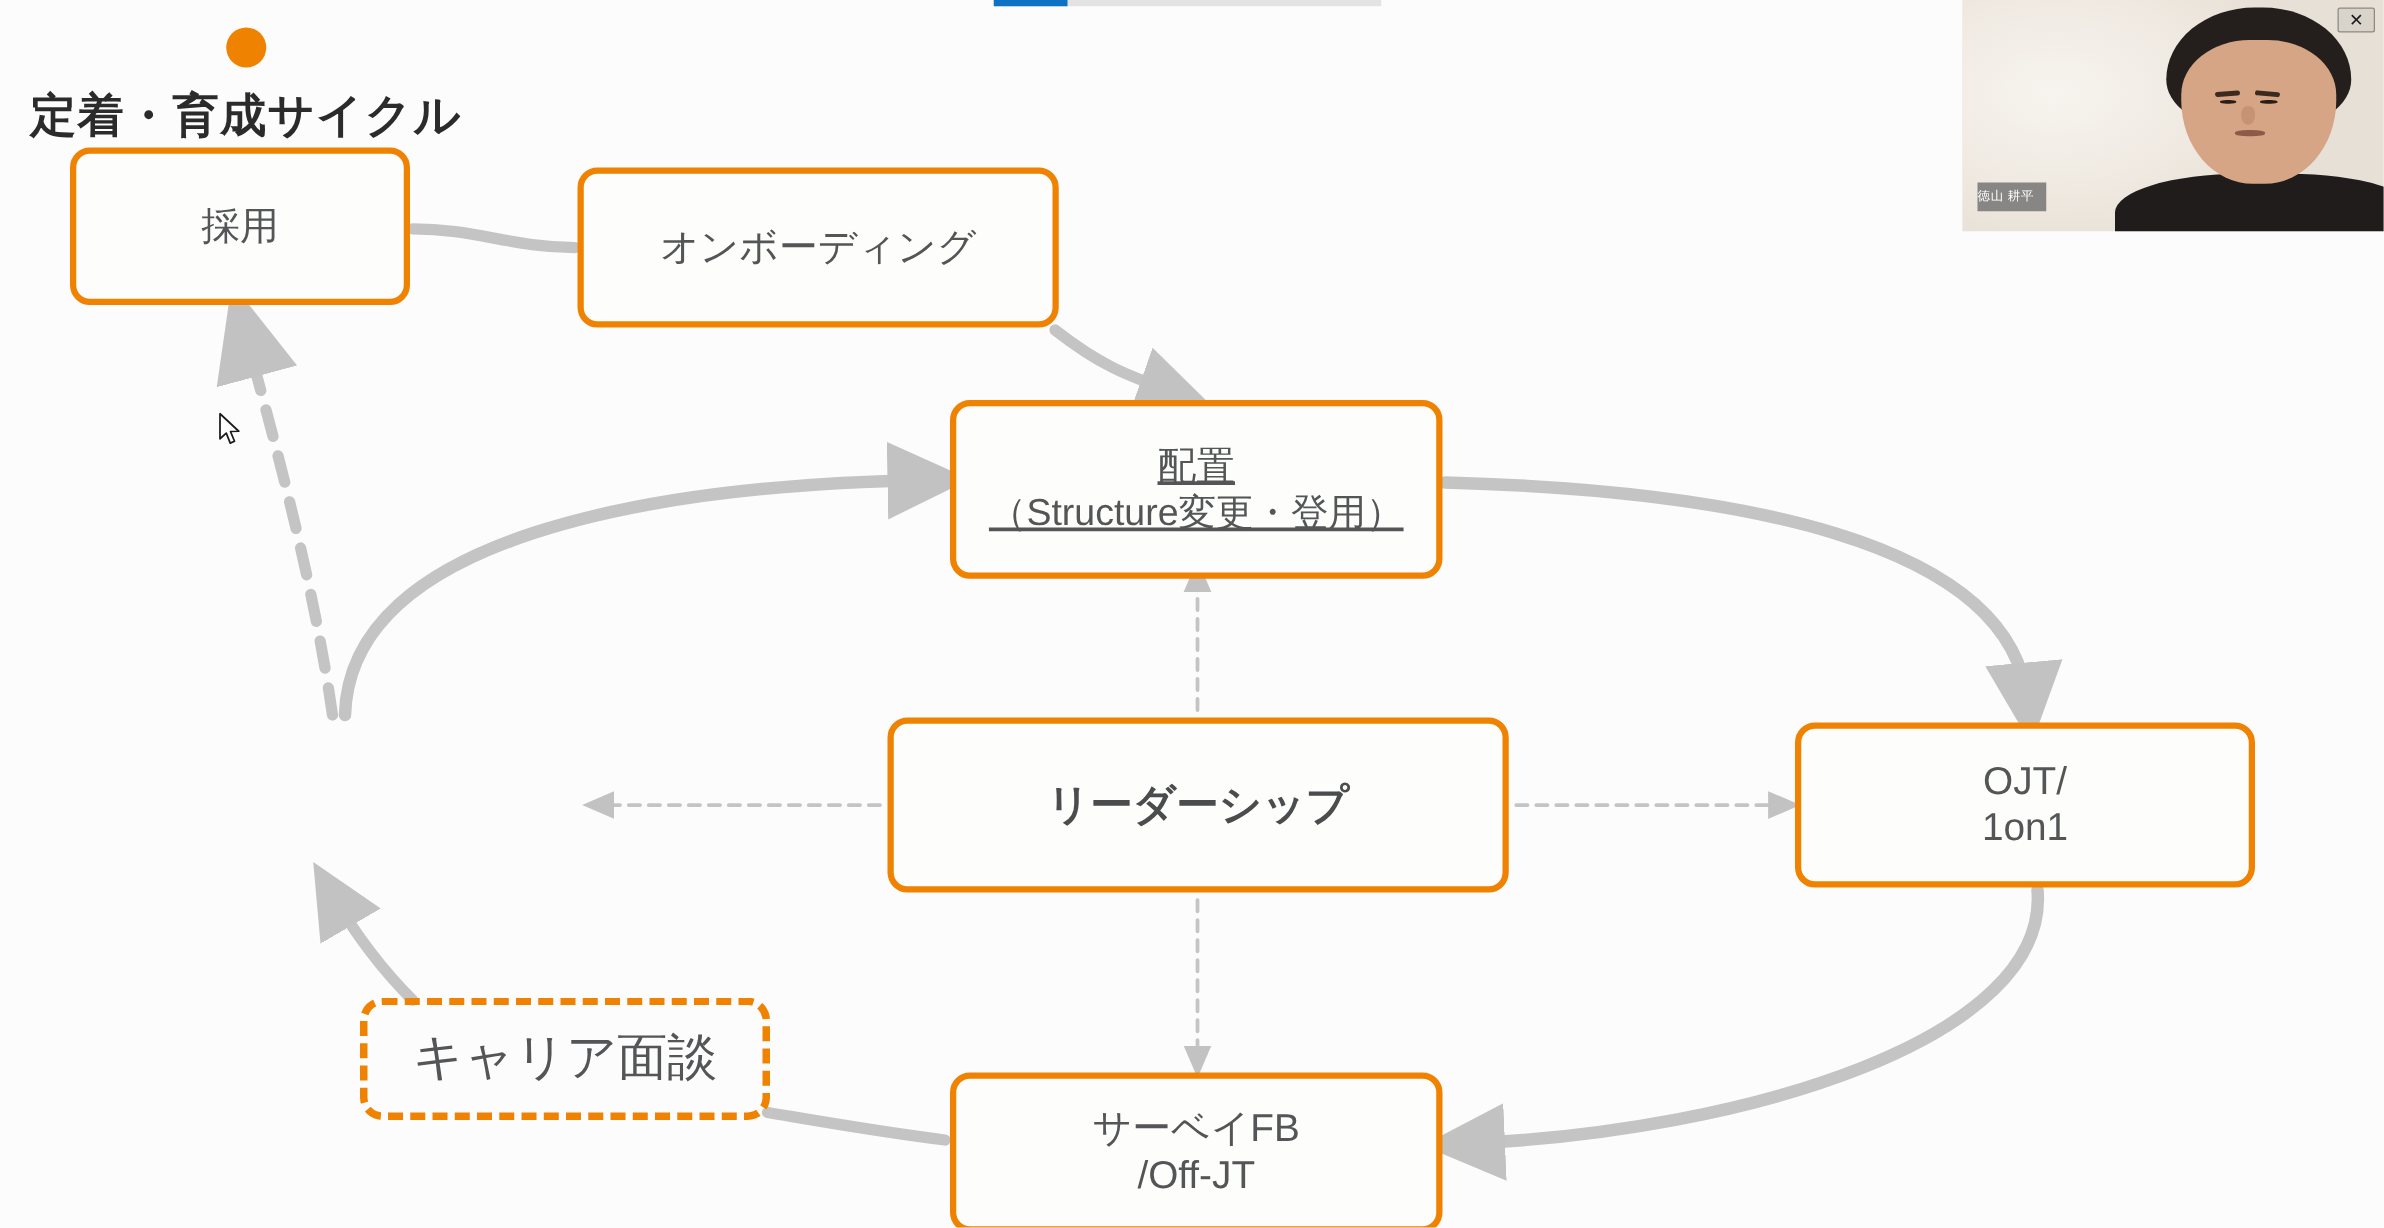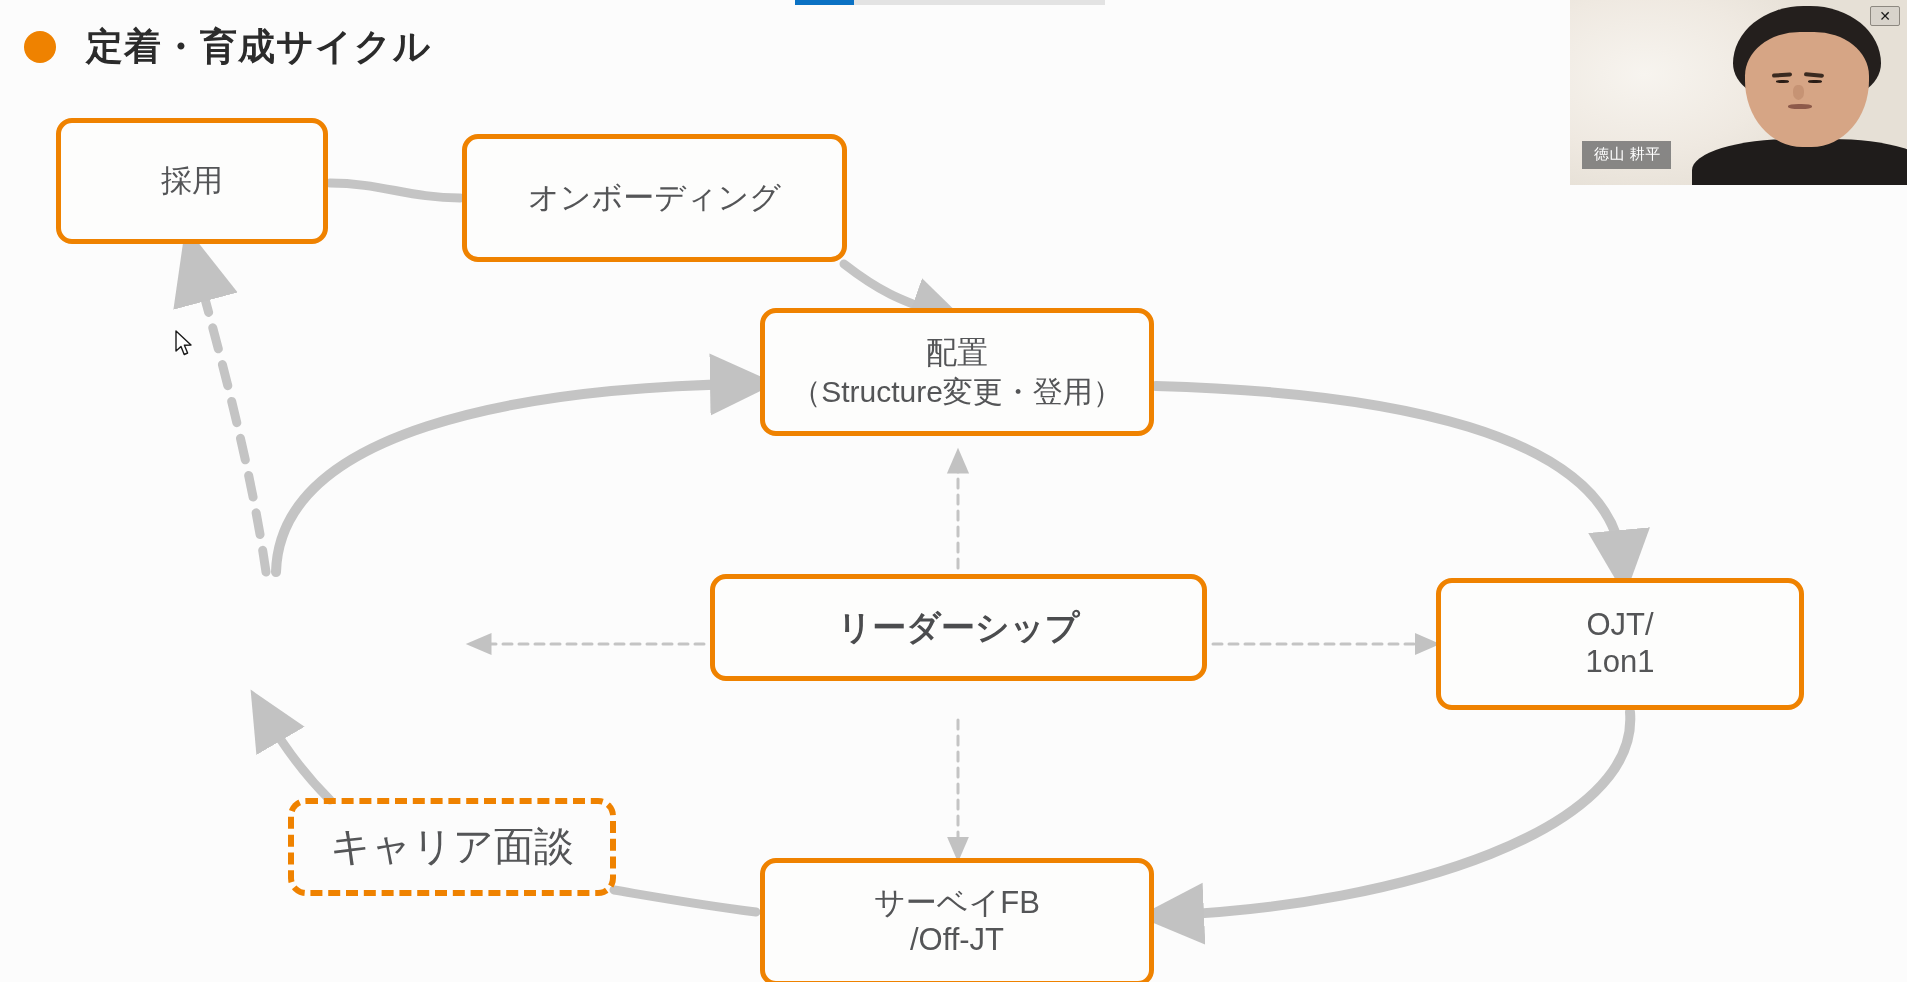--- a/index.html
+++ b/index.html
@@ -31,21 +31,22 @@
     background: #0b72c4;
   }
 
   
   #slide-title {
     position: absolute;
     left: 24px;
     top: 22px;
     display: flex;
     align-items: center;
-    gap: 30px;
+    gap: 14px;
+    flex-direction: column;
   }
   #slide-title .bullet {
     width: 32px;
     height: 32px;
     border-radius: 50%;
     background: #ef8200;
     flex: none;
   }
   #slide-title .text {
     font-size: 37px;
@@ -104,23 +105,23 @@
     border-style: dashed;
     border-width: 6px;
     border-radius: 18px;
     background: transparent;
   }
   .node.dashed .main { font-size: 40px; }
 
   
   #node-saiyo        { left: 56px;   top: 118px; width: 272px; height: 126px; }
   #node-onboarding   { left: 462px;  top: 134px; width: 385px; height: 128px; }
-  #node-haichi       { left: 760px;  top: 308px; width: 394px; height: 128px; }
+  #node-haichi       { left: 760px;  top: 320px; width: 394px; height: 143px; text-decoration: underline; }
   #node-hyoka        { left: 70px;   top: 578px; width: 396px; height: 132px; }
-  #node-leadership   { left: 710px;  top: 574px; width: 497px; height: 107px; }
+  #node-leadership   { left: 710px;  top: 574px; width: 497px; height: 140px; }
   #node-ojt          { left: 1436px; top: 578px; width: 368px; height: 132px; }
   #node-survey       { left: 760px;  top: 858px; width: 394px; height: 128px; }
   #node-career       { left: 288px;  top: 798px; width: 328px; height: 98px; }
 
   
   #mouse-cursor {
     position: absolute;
     left: 175px;
     top: 330px;
     width: 20px;
@@ -215,22 +216,22 @@
     height: 40%;
     background: #1f1c1b;
     border-radius: 42% 42% 0 0;
   }
   #webcam .name-tag {
     position: absolute;
     left: 12px;
     bottom: 16px;
     background: rgba(112,112,112,0.82);
     color: #ffffff;
-    font-size: 15px;
-    padding: 4px 10px 5px 12px;
+    font-size: 10px;
+    padding: 4px 10px 5px 0;
     letter-spacing: 0.5px;
     white-space: nowrap;
   }
   #webcam-close {
     position: absolute;
     right: 7px;
     top: 6px;
     width: 28px;
     height: 18px;
     background: #d8d3cb;

